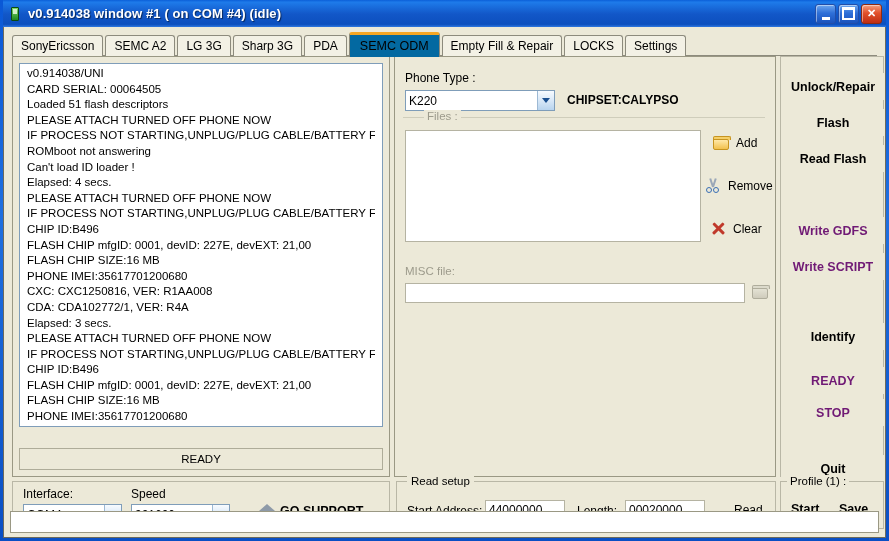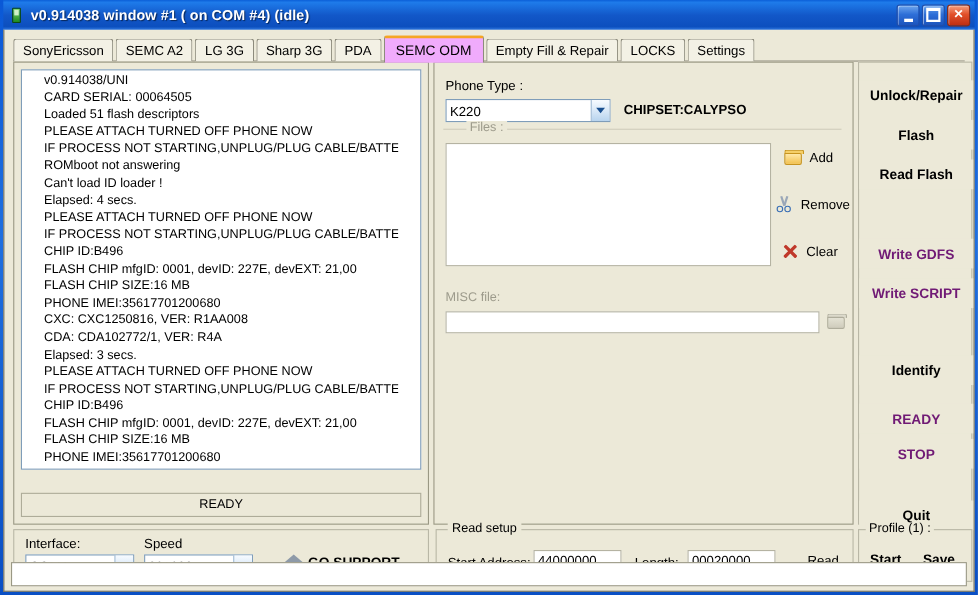--- a/index.html
+++ b/index.html
@@ -70,38 +70,38 @@
   .tab {
     height:21px; padding:0 8px;
     display:flex; align-items:center; justify-content:center;
     font-size:12px; color:#000;
     background:#F3F1E5;
     border:1px solid #8d8b7d; border-bottom:none;
     border-radius:3px 3px 0 0;
     white-space:nowrap;
   }
   .tab.active {
-    height:25px; background:#f0abfc; font-size:12.5px;
+    height:25px; background:#0369a1; font-size:12.5px;
     border-color:#8d8b7d; border-top:3px solid #F5A623;
     margin-bottom:-1px; z-index:3; position:relative;
     padding:0 10px;
   }
   #tab-underline {
     position:absolute; left:8px; right:8px; top:28px; height:1px; background:#8d8b7d;
   }
 
   
   #left-panel {
     position:absolute; left:8px; top:29px; width:378px; height:421px;
     border:1px solid #9a9884; background:#ECE9D8;
   }
   #logbox {
     position:absolute; left:6px; top:6px; right:6px; height:364px;
     background:#fff; border:1px solid #7f9db9;
-    overflow:hidden; padding:2px 20px;
+    overflow:hidden; padding:2px 7px;
   }
   .logline {
     font-size:11.5px; color:#000; line-height:15.6px; white-space:nowrap;
     overflow:hidden;
   }
   #ready-bar {
     position:absolute; left:6px; bottom:6px; right:6px; height:22px;
     background:#ECE9D8; border:1px solid #aeac99;
     display:flex; align-items:center; justify-content:center;
     font-size:11.5px; color:#000;

